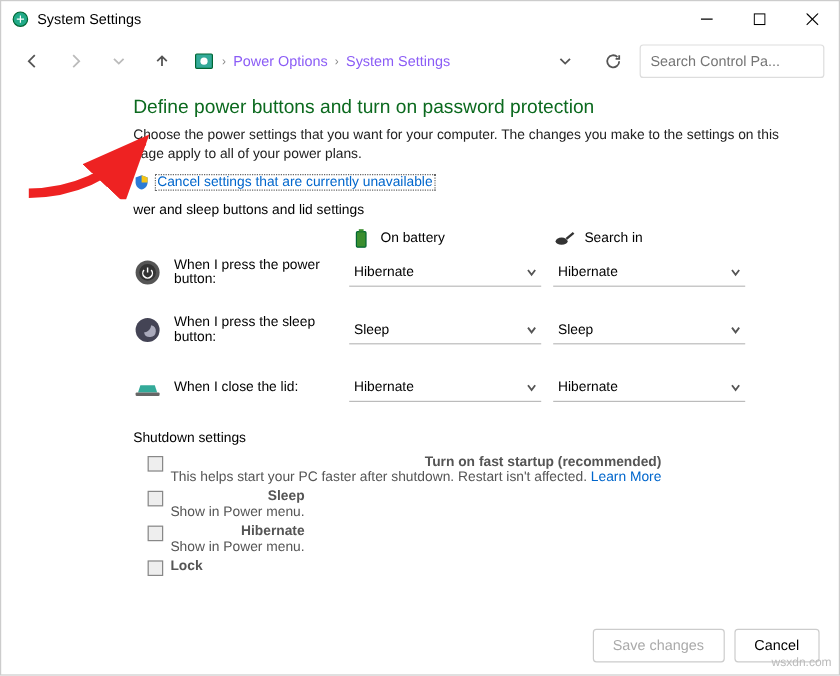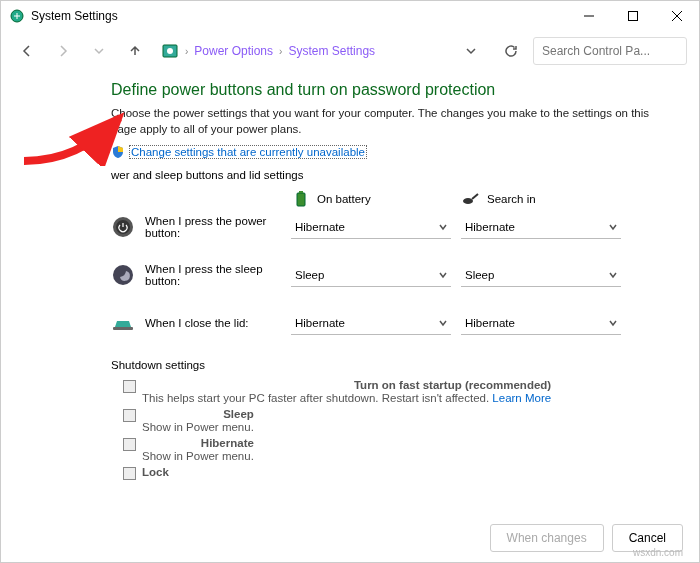--- a/index.html
+++ b/index.html
@@ -46,21 +46,21 @@
     .cb { width: 13px; height: 13px; border: 1px solid #888; background: #eee; margin-top: 1px; flex-shrink: 0; }
     .opt-body { font-size: 11.5px; }
     .opt-title { font-weight: 600; color: #555; text-align: right; }
     .opt-sub { color: #555; margin-top: 1px; }
     .lm { color: #0066cc; cursor: pointer; }
     
     .footer { position: absolute; bottom: 10px; right: 16px; display: flex; gap: 8px; }
     .btn { height: 28px; padding: 0 16px; border: 1px solid #ccc; background: #fff; border-radius: 3px; font-size: 12px; cursor: pointer; }
     .btn.disabled { color: #aaa; cursor: default; }
     
-    .watermark { position: absolute; bottom: 4px; right: 16px; font-size: 10px; color: #bbb; }
+    .watermark { position: absolute; bottom: 4px; right: 6px; font-size: 10px; color: #bbb; }
     
     .arrow { position: absolute; left: 18px; top: 105px; width: 110px; height: 60px; pointer-events: none; }
   </style>
 </head>
 <body>
 
 <div class="titlebar">
   <span class="icon">
     <svg viewBox="0 0 16 16">
         <circle cx="8" cy="8" r="6" fill="#2a8" stroke="#063" stroke-width="1"></circle>
@@ -131,21 +131,21 @@
 </div>
 
 <div class="content">
   <h1>Define power buttons and turn on password protection</h1>
   <p class="desc">Choose the power settings that you want for your computer. The changes you make to the settings on this page apply to all of your power plans.</p>
   <div class="chg-row">
     <span class="shield"><svg viewBox="0 0 14 14">
           <path d="M7 1 L12 3 V7 C12 10 9.5 12.5 7 13 C4.5 12.5 2 10 2 7 V3 Z" fill="#2b7bd6"></path>
           <path d="M7 1 L12 3 V7 L7 7 Z" fill="#f5c518"></path>
         </svg></span>
-    <a class="chg-link">Change settings that are currently unavailable</a>
+    <a class="chg-link">Cancel settings that are currently unavailable</a>
   </div>
 
   <div class="section-title">wer and sleep buttons and lid settings</div>
 
   <div class="col-heads">
     <div class="col-head">
       <span class="ic"><svg viewBox="0 0 20 20">
             <rect x="6" y="4" width="8" height="13" rx="1" fill="#3b8e2f" stroke="#063"></rect>
             <rect x="8" y="2" width="4" height="2" fill="#3b8e2f"></rect>
           </svg></span>
@@ -247,21 +247,21 @@
     <div class="opt">
       <div class="cb"></div>
       <div class="opt-body">
         <div class="opt-title">Lock</div>
       </div>
     </div>
   </div>
 </div>
 
 <div class="footer">
-  <button class="btn disabled">When changes</button>
+  <button class="btn disabled">Save changes</button>
   <button class="btn">Cancel</button>
 </div>
 
 <div class="watermark">wsxdn.com</div>
 
 <svg class="arrow" viewBox="0 0 110 60">
   <defs>
       <marker id="ah" markerWidth="8" markerHeight="8" refX="6" refY="3" orient="auto">
         <path d="M0 0 L7 3 L0 6 Z" fill="#e22"></path>
       </marker>

